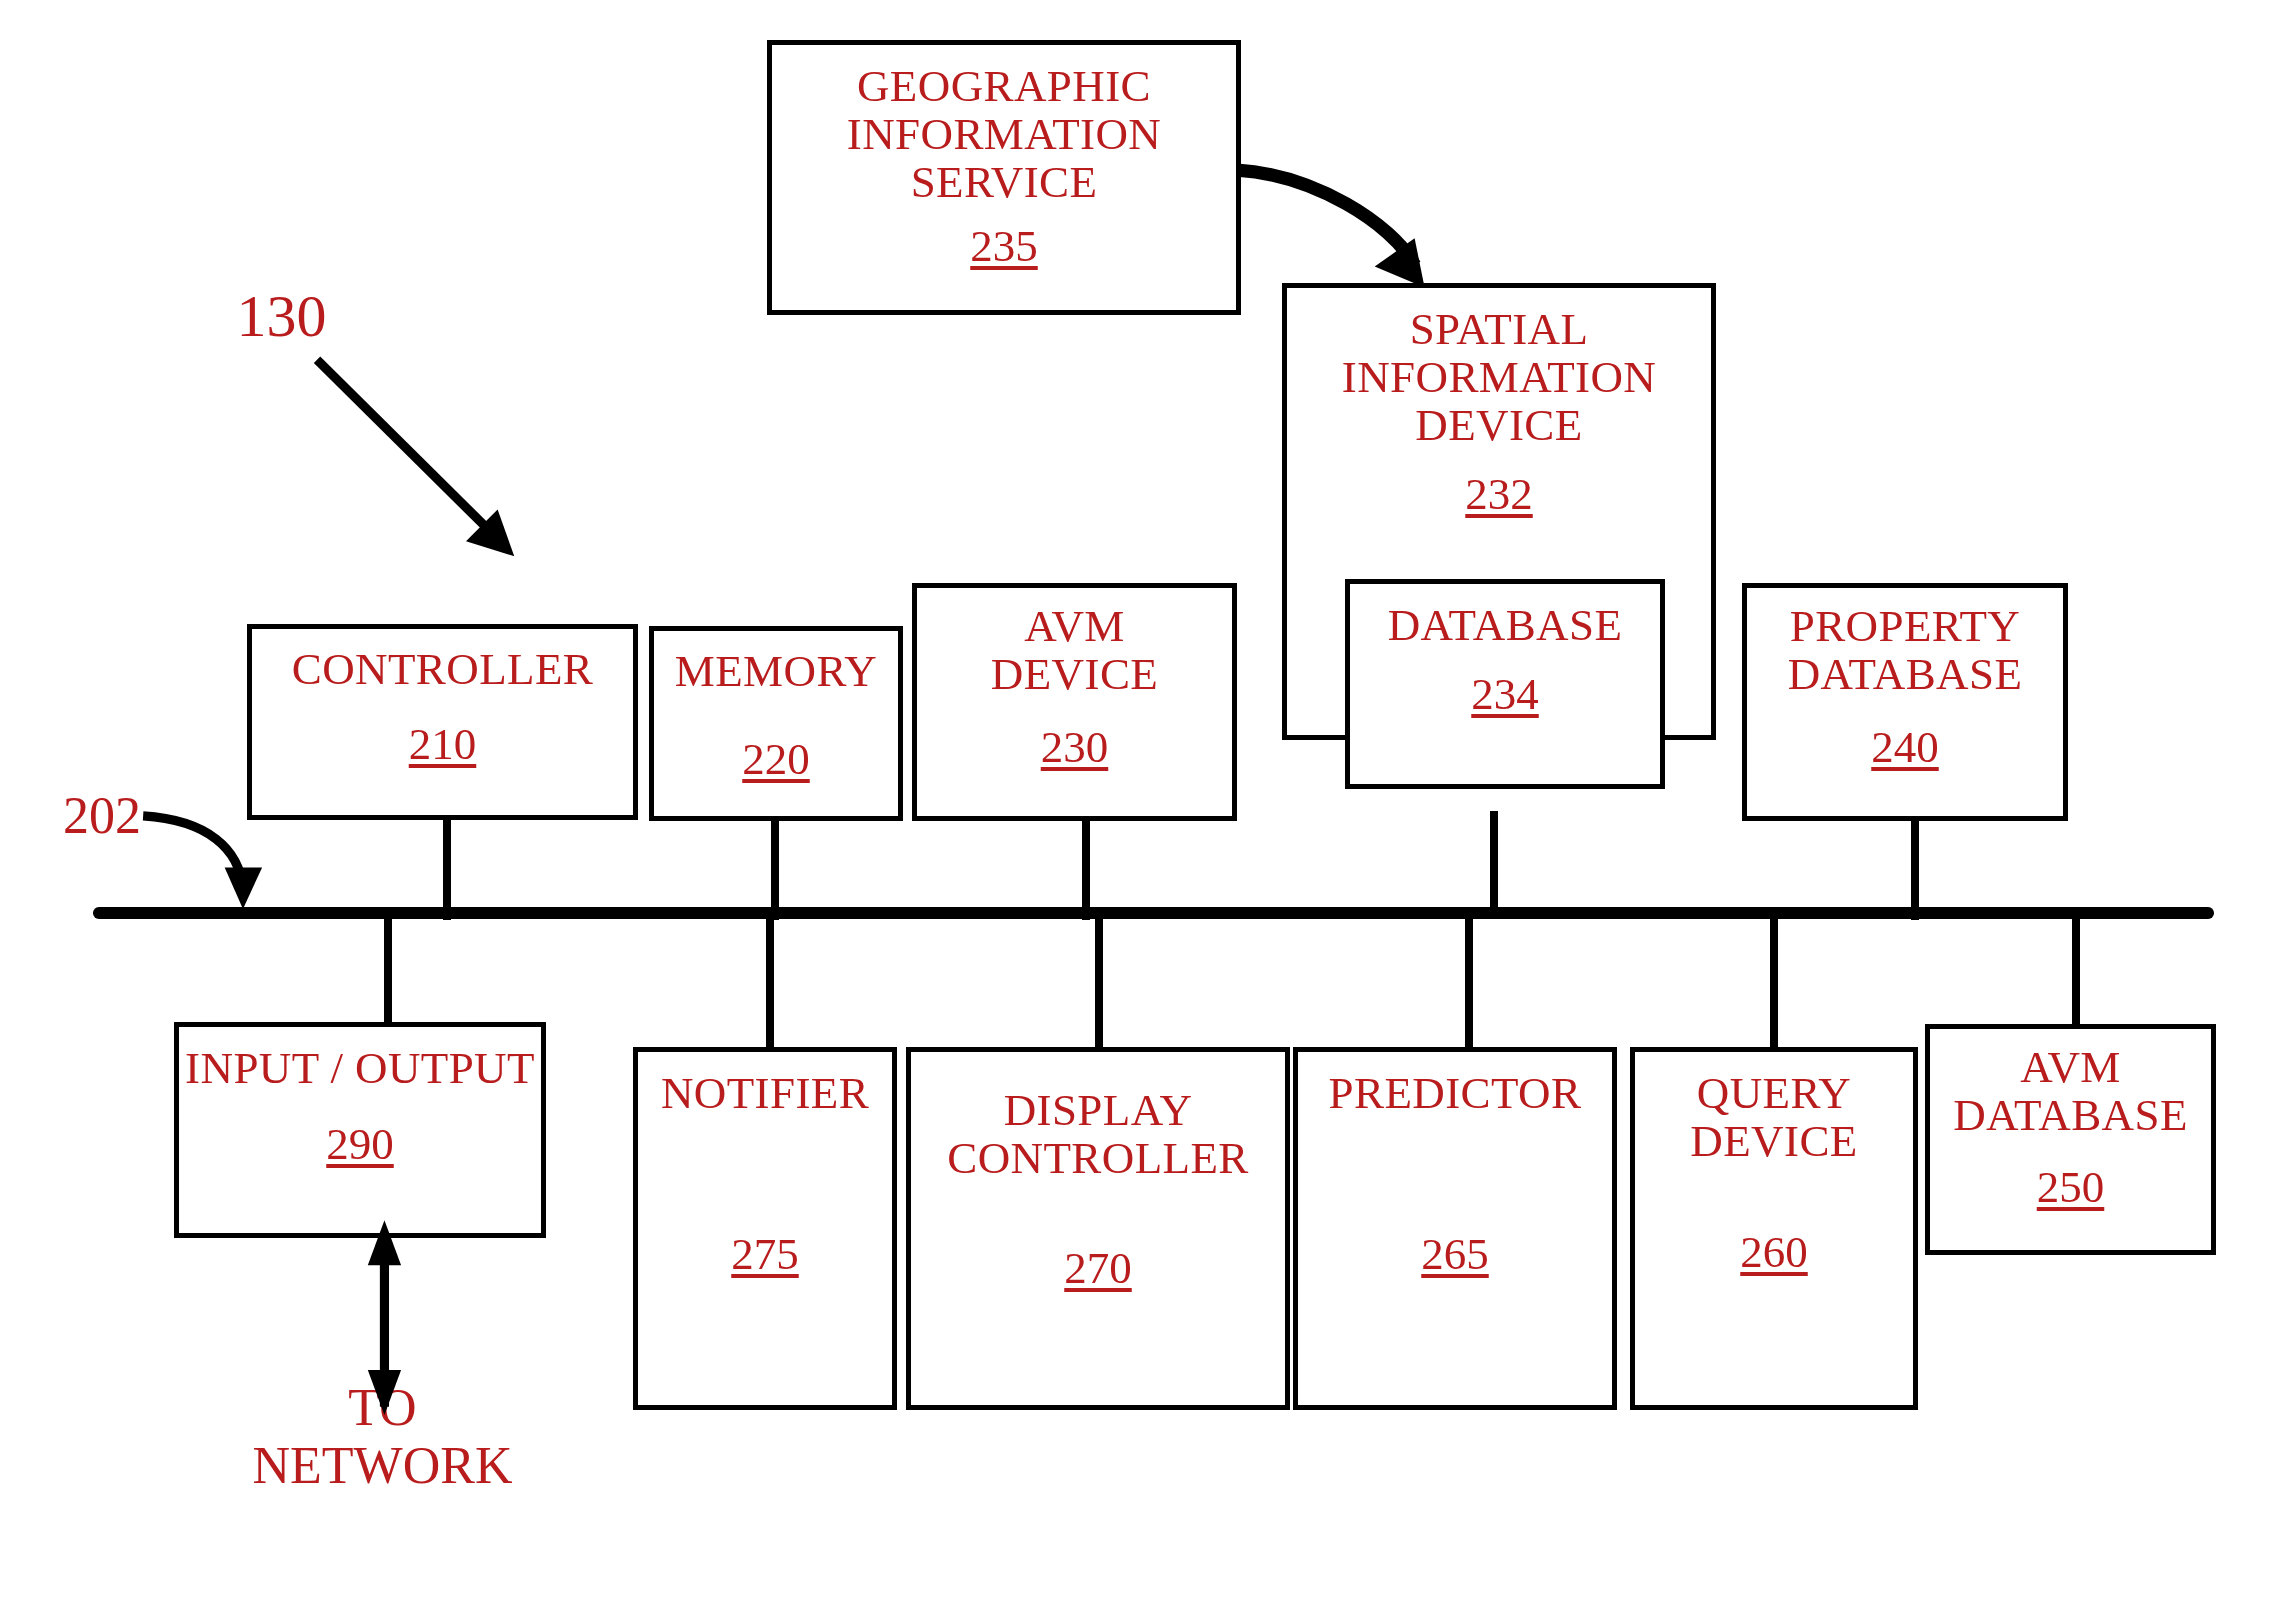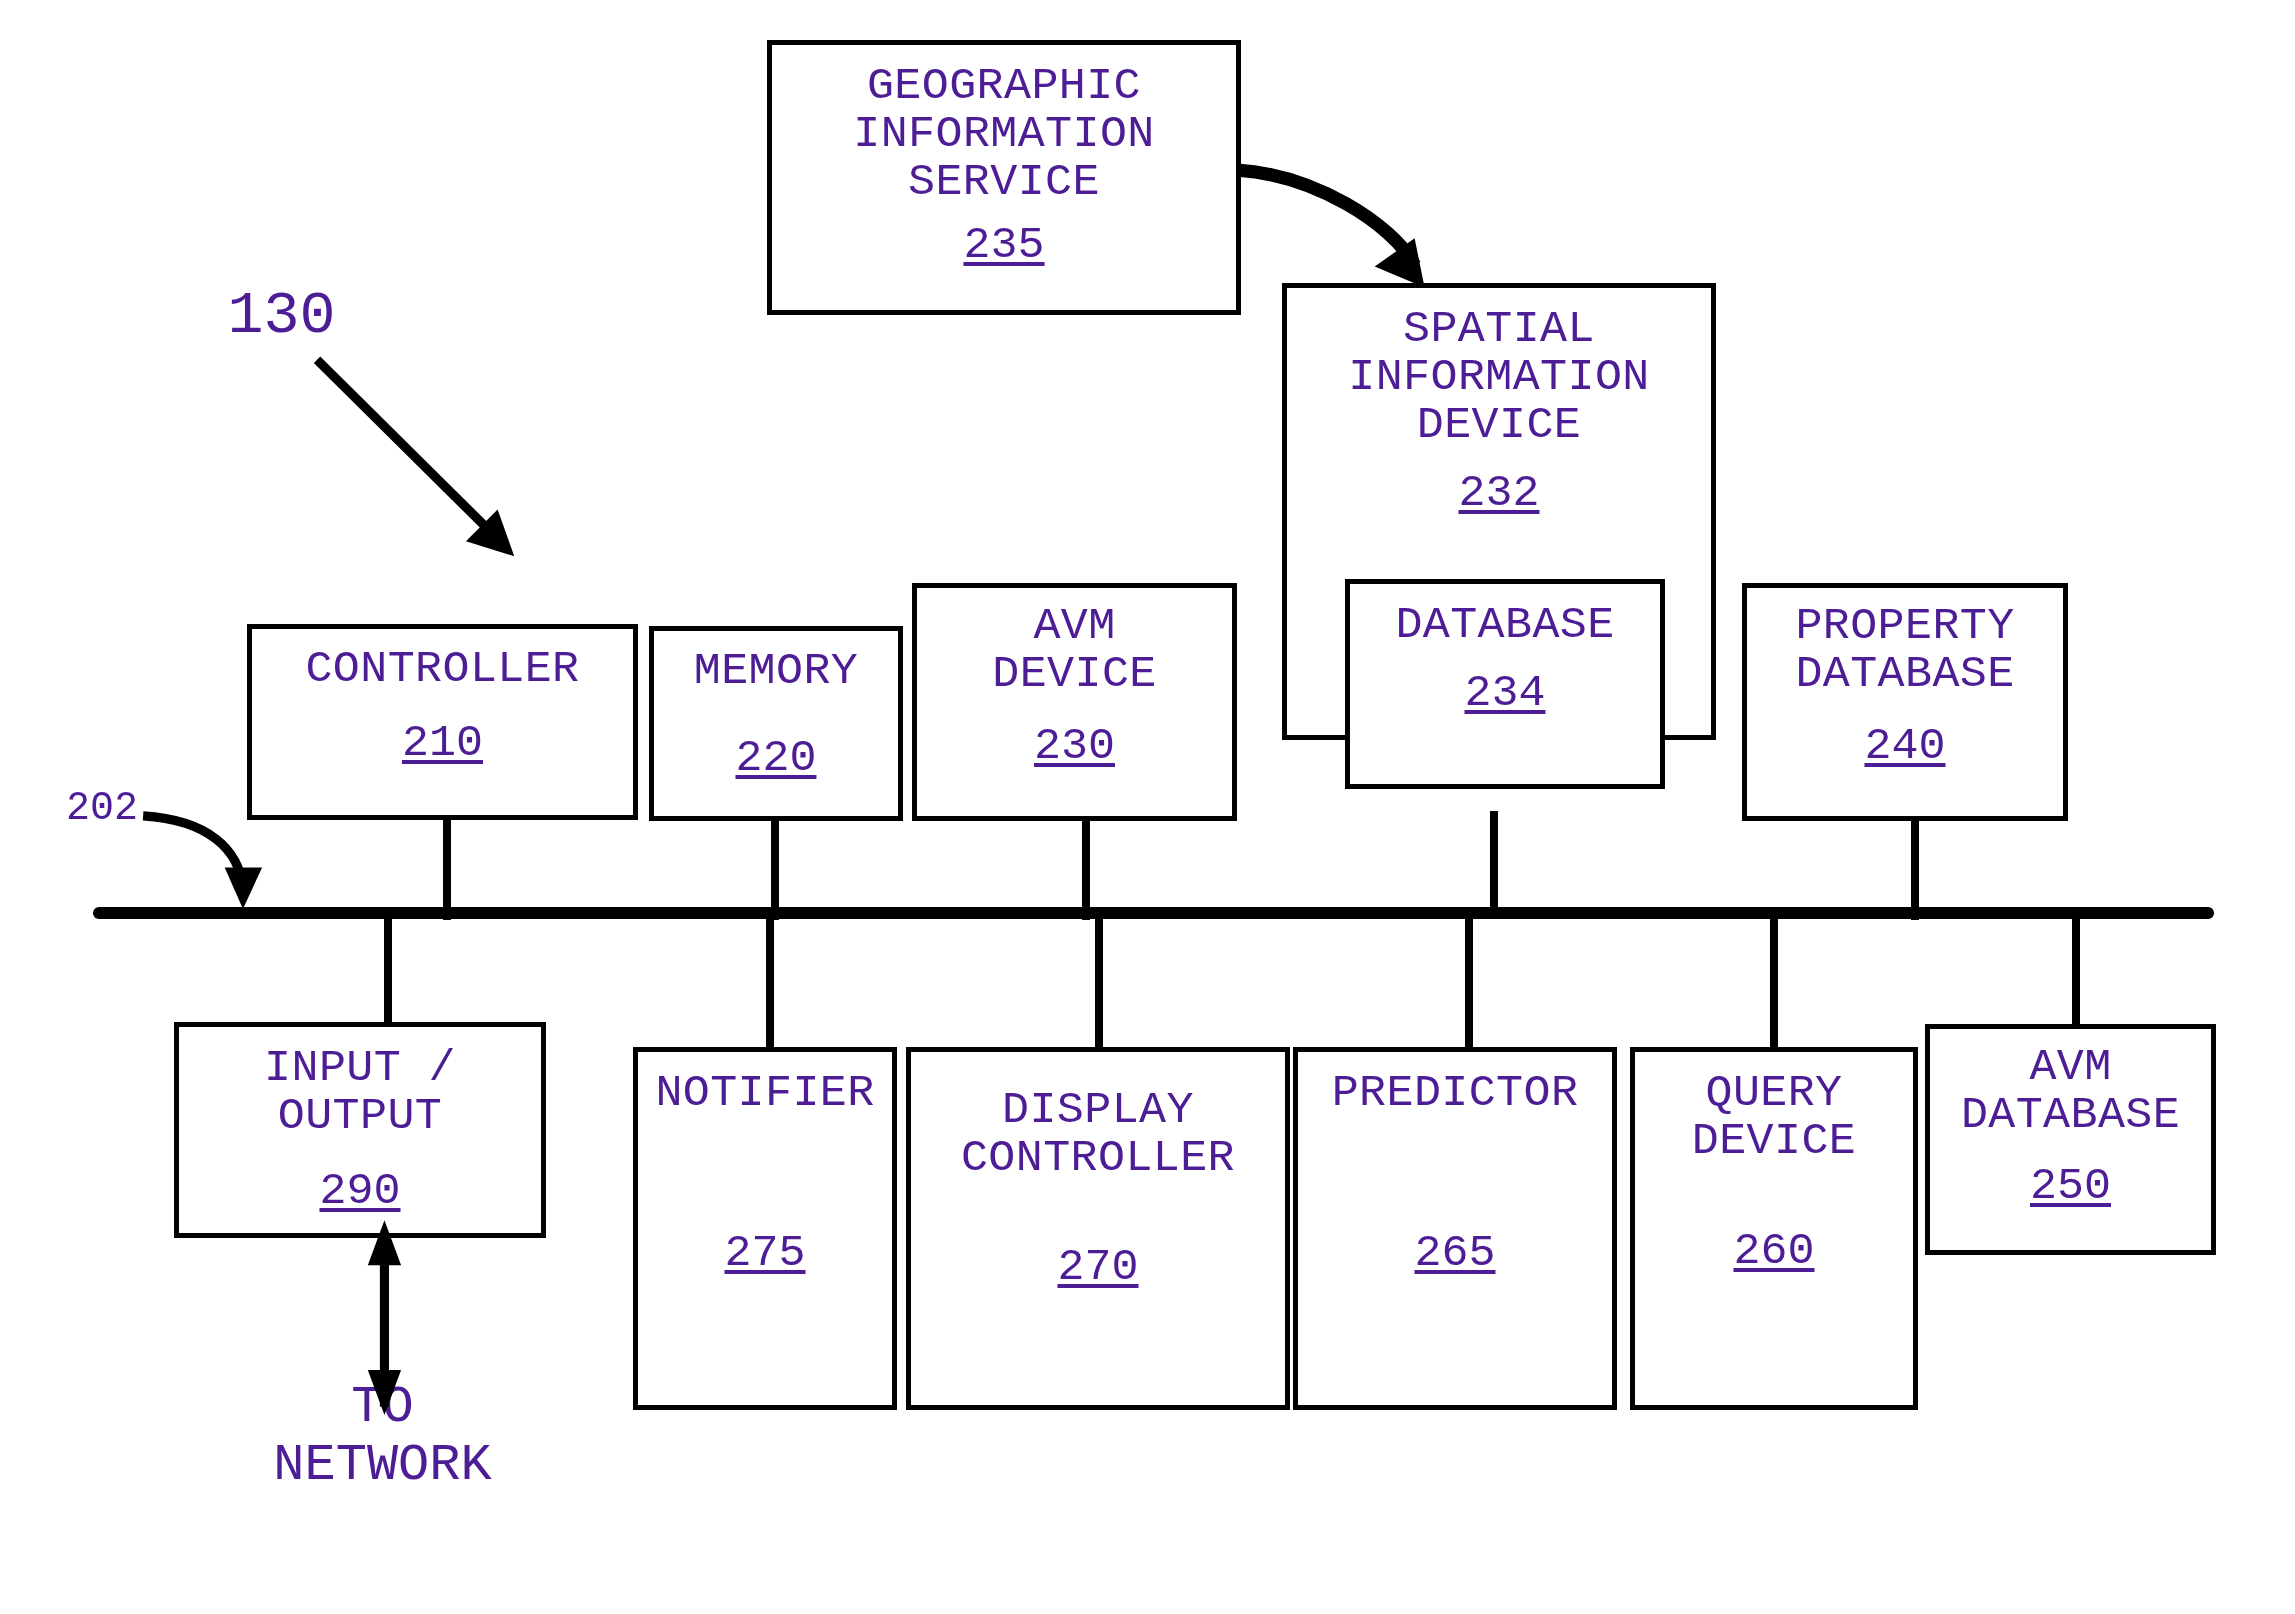--- a/index.html
+++ b/index.html
@@ -6,22 +6,22 @@
     margin: 0;
     padding: 0;
     background: #ffffff;
   }
   #page {
     position: relative;
     width: 2295px;
     height: 1615px;
     background: #ffffff;
     overflow: hidden;
-    font-family: Liberation Mono, monospace;
-    color: #4c1d95;
+    font-family: Liberation Serif, serif;
+    color: #b91c1c;
   }
   .box {
     position: absolute;
     box-sizing: border-box;
     border: 5px solid #000000;
     background: #ffffff;
     display: flex;
     flex-direction: column;
     align-items: center;
     z-index: 3;
@@ -157,21 +157,21 @@
   </div>
 
   <div class="box" style="left:1925px; top:1024px; width:291px; height:231px; justify-content:flex-start; padding-top:15px;">
     <div class="title">AVM
 DATABASE</div>
     <div class="refnum" style="margin-top:21.6px;">250</div>
   </div>
 
   <div class="freetext" style="left:215px; top:283px; width:133px; font-size:60px;">130</div>
 
-  <div class="freetext" style="left:48px; top:787px; width:108px; font-size:40px;">202</div>
+  <div class="freetext" style="left:48px; top:787px; width:108px; font-size:52px;">202</div>
 
   <div class="freetext" style="left:216px; top:1379px; width:333px; font-size:52px;">TO
 NETWORK</div>
 
   <svg class="overlay" viewBox="0 0 2758 1940">
 
     <g>
       <line x1="381" y1="432" x2="596" y2="645" stroke="#000000" stroke-width="11"></line>
       <polygon points="618,668 560,650 598,612" fill="#000000"></polygon>
     </g>

